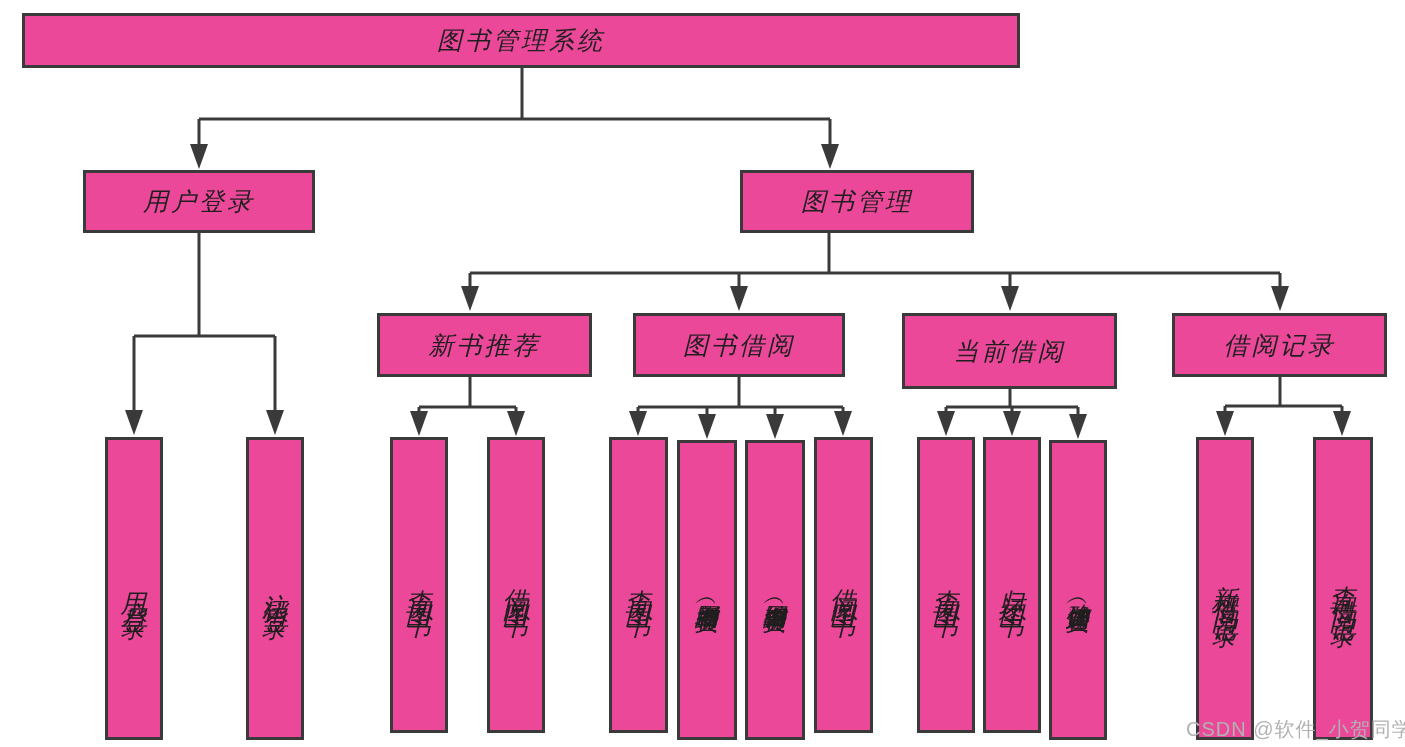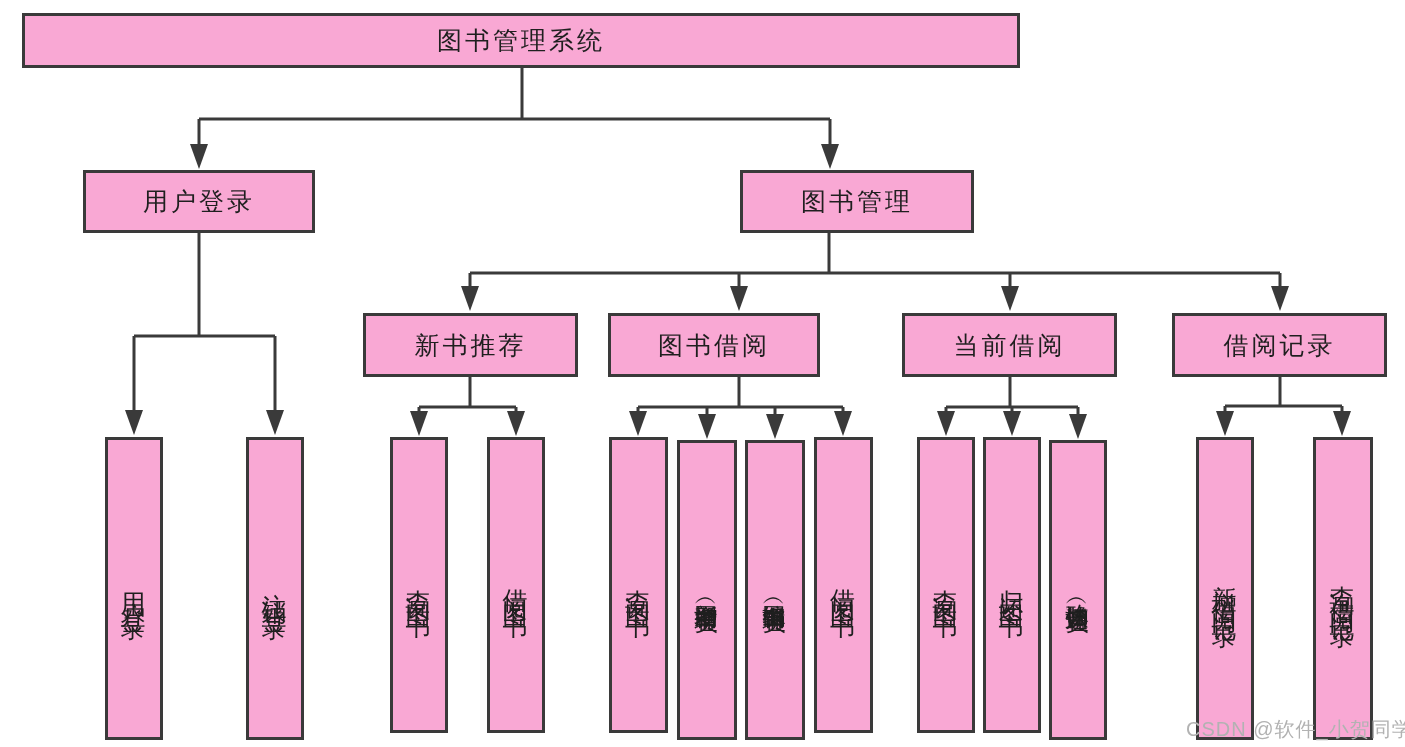--- a/index.html
+++ b/index.html
@@ -16,30 +16,31 @@
     overflow:hidden;
     font-family:"Liberation Sans", sans-serif;
     color:var(--text);
   }
   #connectors{
     position:absolute;left:0;top:0;z-index:0;
   }
   .box{
     position:absolute;
     box-sizing:border-box;
-    background:#f9a8d4;
+    background:#ec4899;
     border:3px solid var(--border);
     display:flex;
     align-items:center;
     justify-content:center;
     font-size:25px;
     letter-spacing:3px;
     color:var(--text);
     z-index:1;
     white-space:nowrap;
+    font-style:italic;
   }
   .vbox{
     writing-mode:vertical-rl;
     text-orientation:mixed;
     letter-spacing:8px;
     font-size:25px;
   }
   .vbox.long{
     letter-spacing:1px;
     font-size:23px;
@@ -94,23 +95,23 @@
     <polygon points="1216,411 1234,411 1225,436"></polygon>
     <polygon points="1333,411 1351,411 1342,436"></polygon>
   </g>
 </svg>
 
 <div class="box" style="left:22px;top:13px;width:998px;height:55px;">图书管理系统</div>
 
 <div class="box" style="left:83px;top:170px;width:232px;height:63px;">用户登录</div>
 <div class="box" style="left:740px;top:170px;width:234px;height:63px;">图书管理</div>
 
-<div class="box" style="left:363px;top:313px;width:215px;height:64px;">新书推荐</div>
-<div class="box" style="left:608px;top:313px;width:212px;height:64px;">图书借阅</div>
-<div class="box" style="left:902px;top:313px;width:215px;height:64px;">当前借阅</div>
+<div class="box" style="left:377px;top:313px;width:215px;height:64px;">新书推荐</div>
+<div class="box" style="left:633px;top:313px;width:212px;height:64px;">图书借阅</div>
+<div class="box" style="left:902px;top:313px;width:215px;height:76px;">当前借阅</div>
 <div class="box" style="left:1172px;top:313px;width:215px;height:64px;">借阅记录</div>
 
 <div class="box vbox" style="left:105px;top:437px;width:58px;height:303px;">用户登录</div>
 <div class="box vbox" style="left:246px;top:437px;width:58px;height:303px;">注销登录</div>
 
 <div class="box vbox" style="left:390px;top:437px;width:58px;height:296px;">查询图书</div>
 <div class="box vbox" style="left:487px;top:437px;width:58px;height:296px;">借阅图书</div>
 
 <div class="box vbox" style="left:609px;top:437px;width:59px;height:296px;">查询图书</div>
 <div class="box vbox long" style="left:677px;top:440px;width:60px;height:300px;">新增图书（管理员）</div>

